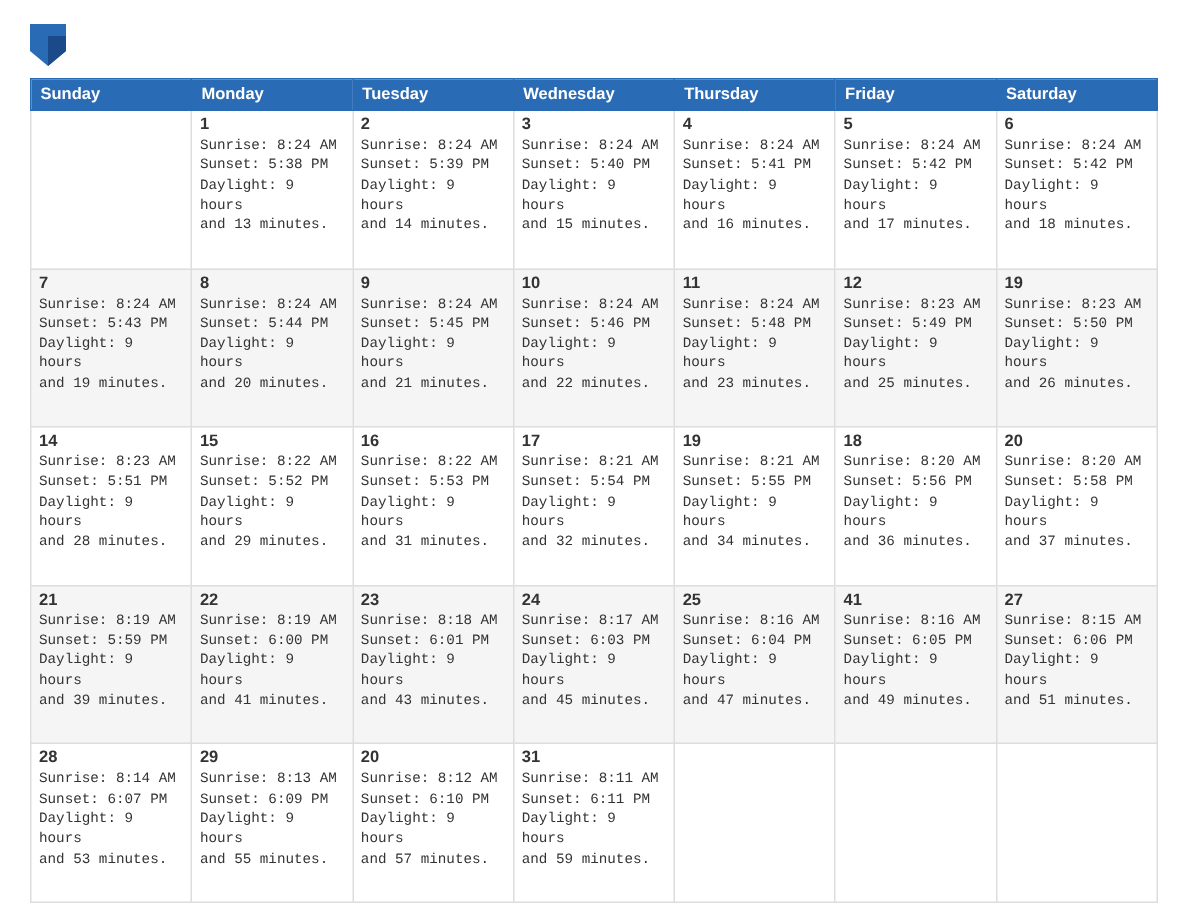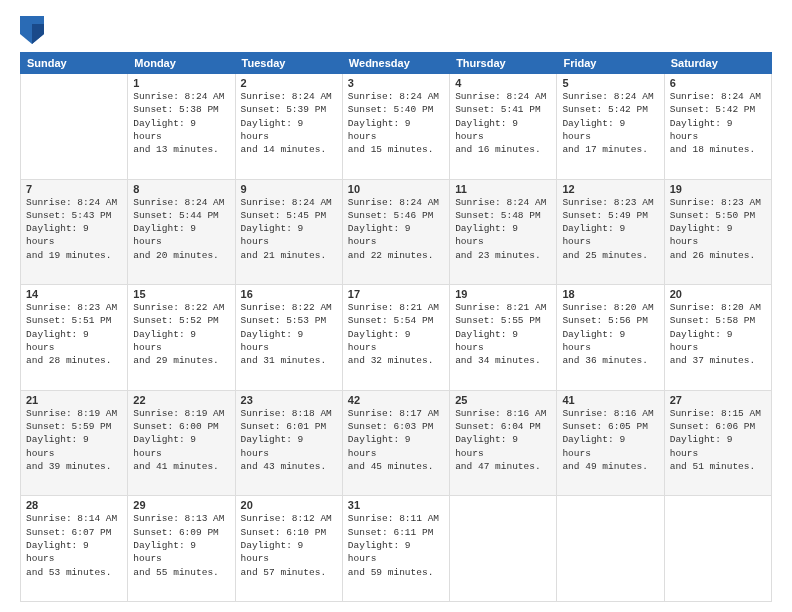--- a/index.html
+++ b/index.html
@@ -232,21 +232,21 @@
           </td>
           <td>
             <span class="day-num">22</span>
             <div class="day-info">Sunrise: 8:19 AM<br>Sunset: 6:00 PM<br>Daylight: 9 hours<br>and 41 minutes.</div>
           </td>
           <td>
             <span class="day-num">23</span>
             <div class="day-info">Sunrise: 8:18 AM<br>Sunset: 6:01 PM<br>Daylight: 9 hours<br>and 43 minutes.</div>
           </td>
           <td>
-            <span class="day-num">42</span>
+            <span class="day-num">24</span>
             <div class="day-info">Sunrise: 8:17 AM<br>Sunset: 6:03 PM<br>Daylight: 9 hours<br>and 45 minutes.</div>
           </td>
           <td>
             <span class="day-num">25</span>
             <div class="day-info">Sunrise: 8:16 AM<br>Sunset: 6:04 PM<br>Daylight: 9 hours<br>and 47 minutes.</div>
           </td>
           <td>
             <span class="day-num">41</span>
             <div class="day-info">Sunrise: 8:16 AM<br>Sunset: 6:05 PM<br>Daylight: 9 hours<br>and 49 minutes.</div>
           </td>

